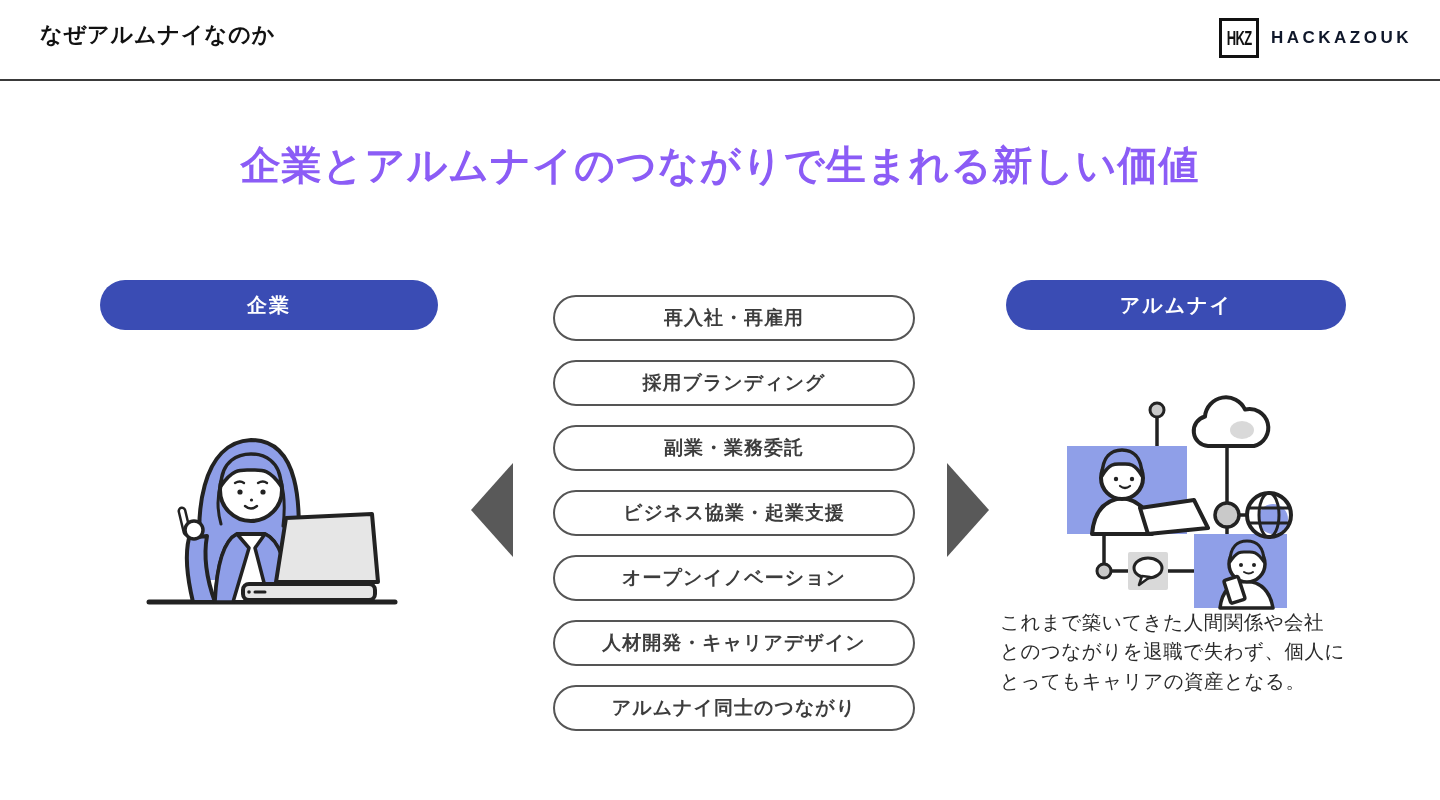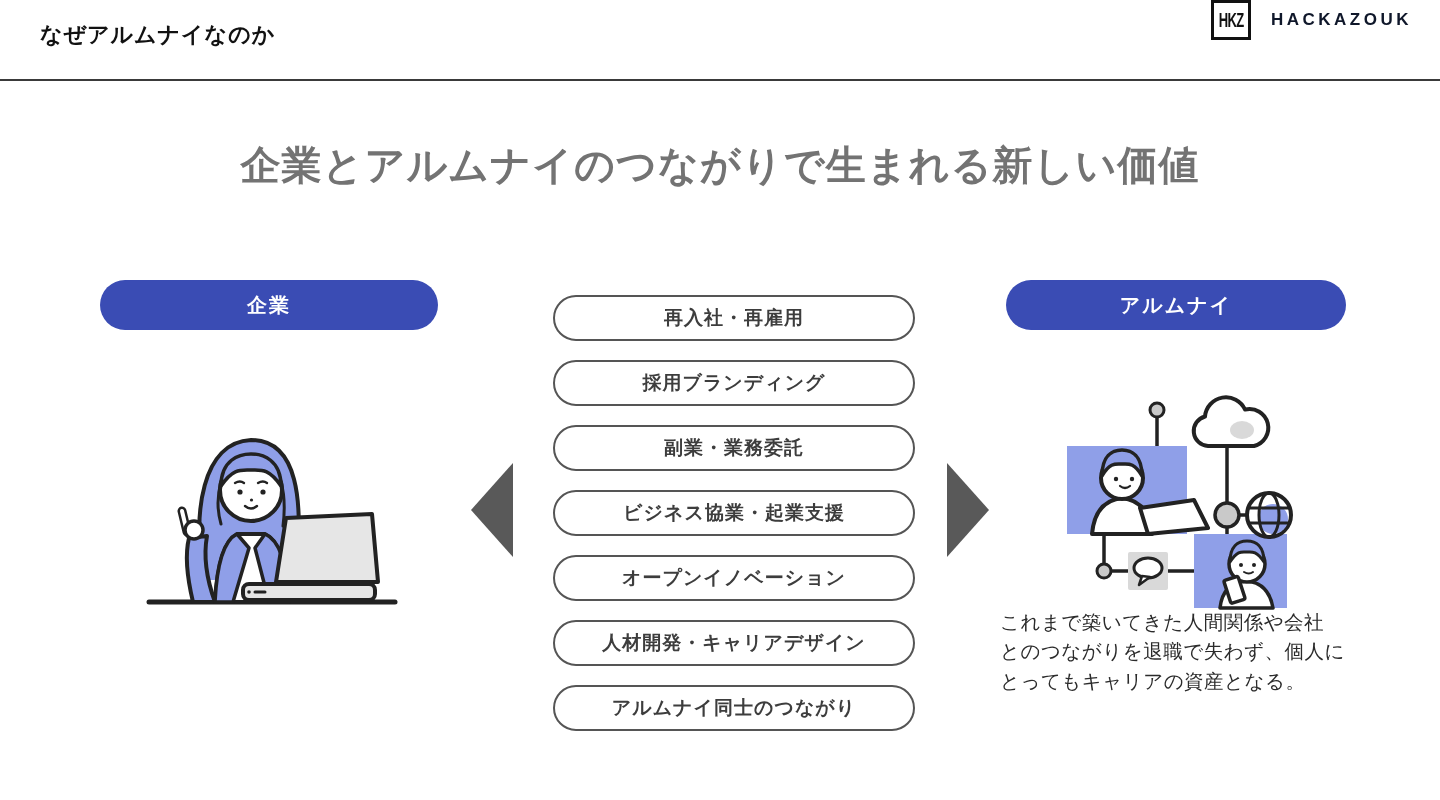--- a/index.html
+++ b/index.html
@@ -6,36 +6,36 @@
   html, body { width: 1440px; height: 800px; background: #ffffff; }
   body { font-family: "Liberation Sans", "DejaVu Sans", sans-serif; position: relative; overflow: hidden; }
 
   .slide { position: absolute; inset: 0; background: #fff; padding-left: 11px; }
 
   
   .header-title {
     position: absolute; left: 40px; top: 20px;
     font-size: 22px; font-weight: 800; color: #111; letter-spacing: 1px;
   }
-  .logo { position: absolute; right: 28px; top: 0; display: flex; align-items: center; gap: 20px; }
+  .logo { position: absolute; right: 28px; top: 18px; display: flex; align-items: center; gap: 12px; }
   .logo-mark {
     width: 40px; height: 40px; border: 3px solid #111;
     display: flex; align-items: center; justify-content: center;
   }
   .logo-mark span {
     font-weight: 800; font-size: 21px; color: #111;
     transform: scaleX(0.62); letter-spacing: -1px;
   }
   .logo-name { font-size: 17px; font-weight: 800; color: #0f172a; letter-spacing: 3.5px; }
   .rule { position: absolute; left: 0; right: 0; top: 79px; height: 2px; background: #3a3a3a; }
 
   
   .title {
     position: absolute; left: 0; width: 100%; top: 138px; text-align: center;
-    font-size: 40px; font-weight: 800; color: #737373; letter-spacing: 1px;
+    font-size: 40px; font-weight: 800; color: #8b5cf6; letter-spacing: 1px;
   }
 
   
   .pill {
     position: absolute; height: 50px; border-radius: 27px;
     background: #3a4cb4; color: #fff; font-size: 20px; font-weight: 700;
     display: flex; align-items: center; justify-content: center; letter-spacing: 2px;
   }
   .pill-left  { left: 100px;  top: 280px; width: 338px; }
   .pill-right { left: 1006px; top: 280px; width: 340px; }

